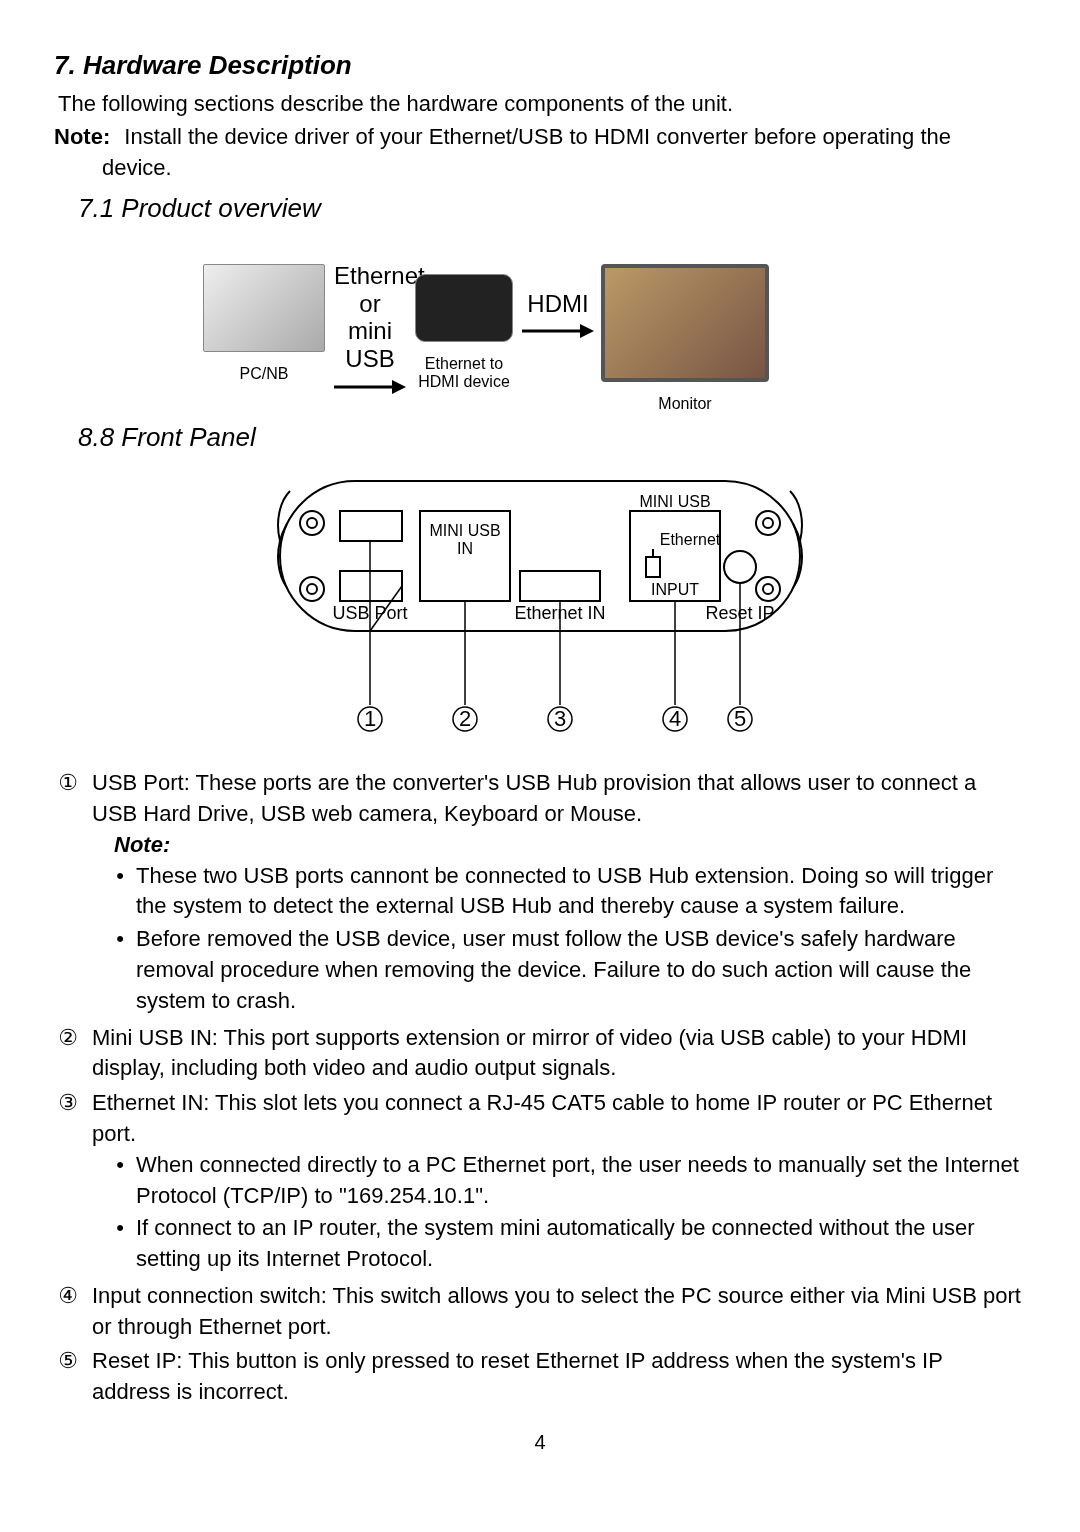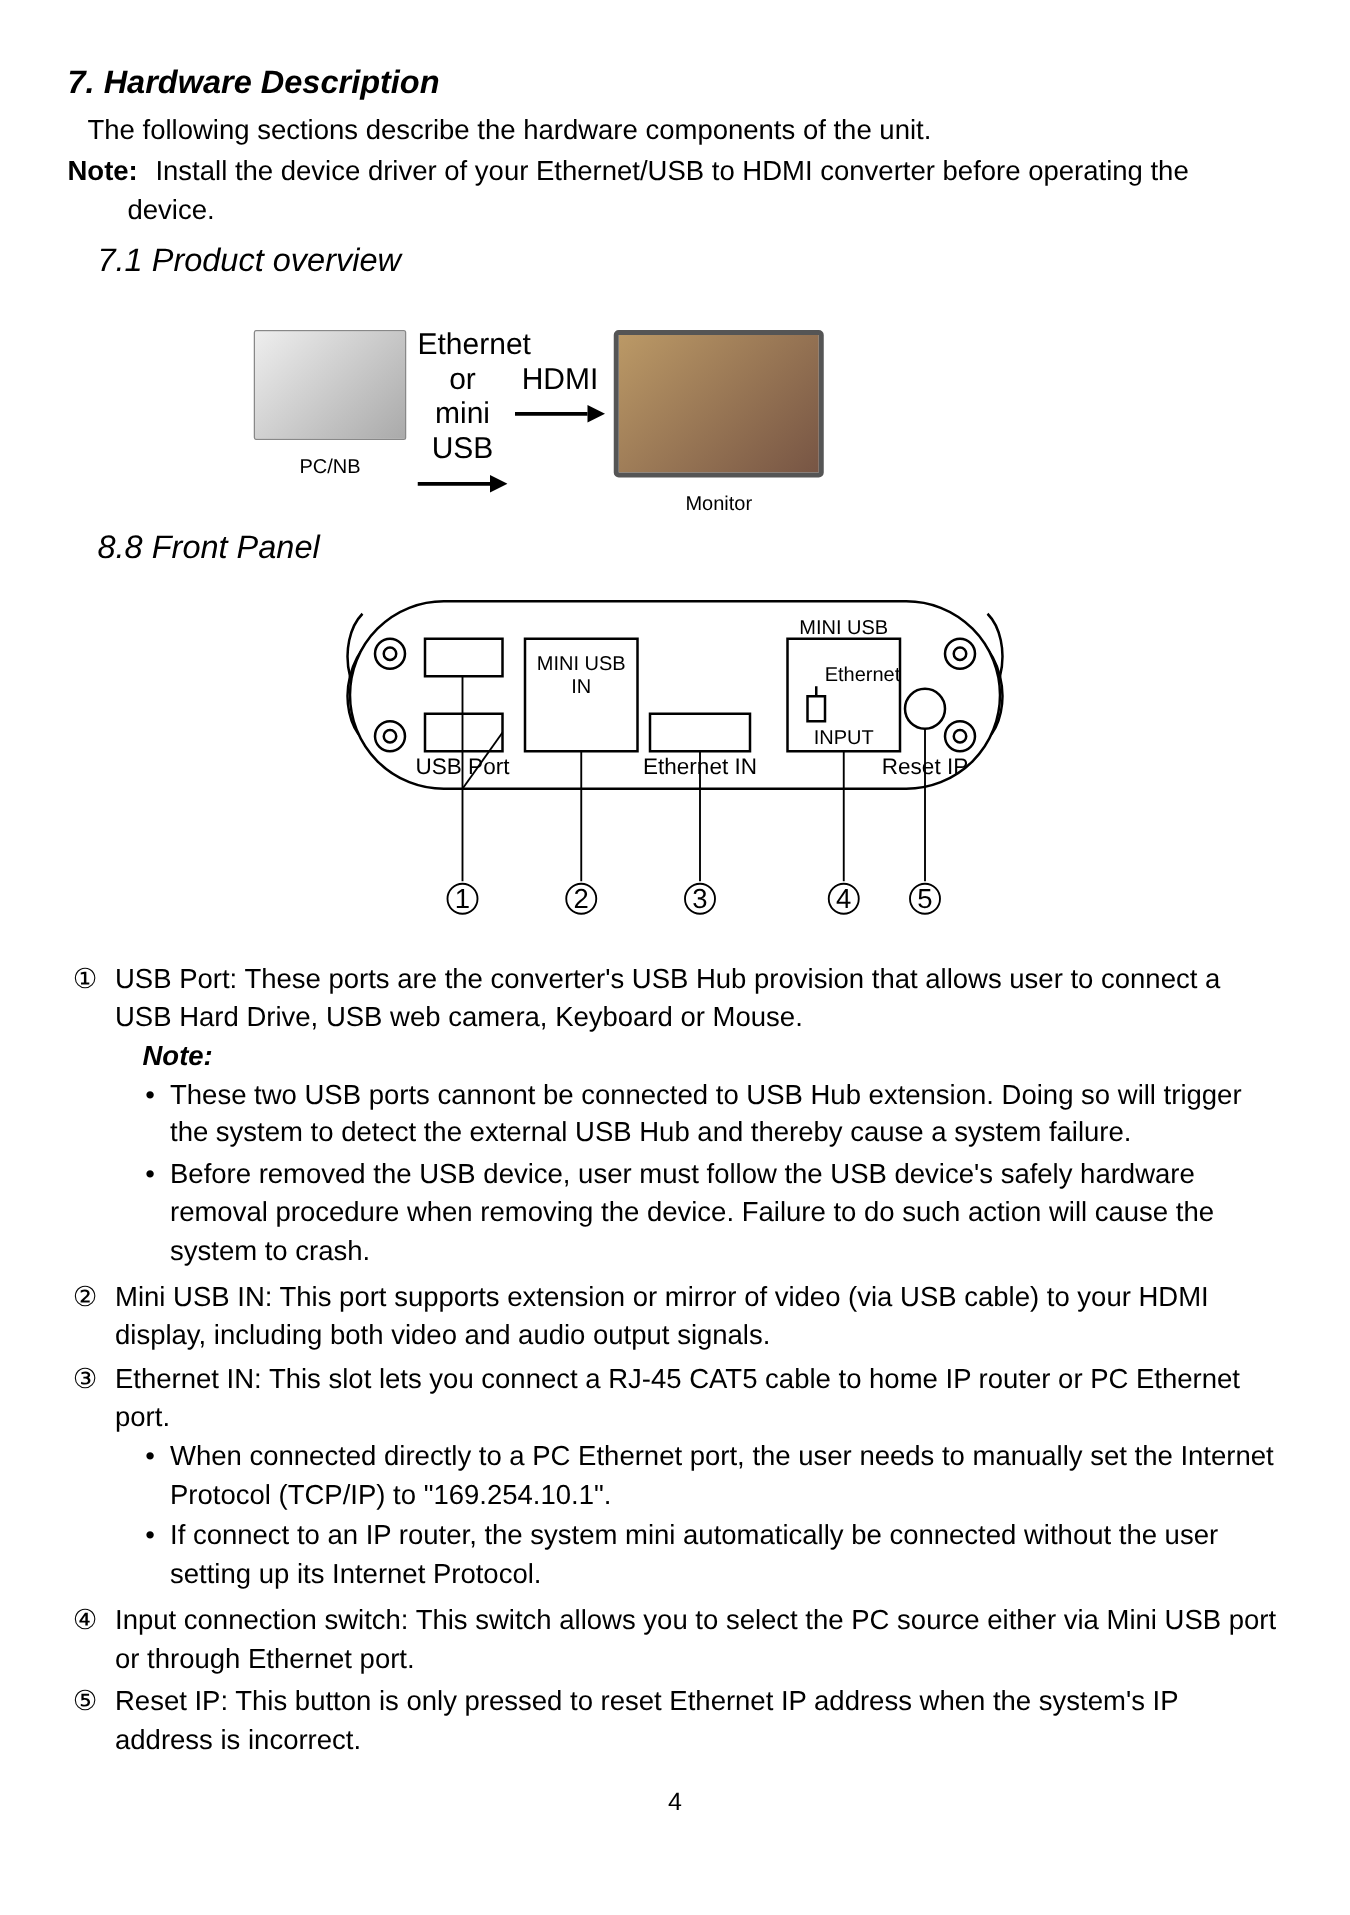--- a/index.html
+++ b/index.html
@@ -22,21 +22,21 @@
     font-style: italic;
     font-size: 26px;
     margin-bottom: 6px;
   }
   .sub-title {
     font-weight: normal;
     font-style: italic;
     font-size: 26px;
     margin: 6px 0 2px 24px;
   }
-  p { margin: 2px 16px; }
+  p { margin: 2px 4px; }
   .note-label { font-weight: bold; }
   .note-line { margin-left: 48px; }
   .note-line .note-label { margin-left: -48px; padding-right: 8px; }
 
   
   .overview {
     width: 680px;
     margin: 6px auto 4px auto;
     display: flex;
     align-items: flex-start;
@@ -135,20 +135,28 @@
       <div class="ov-label-top">
         <span>Ethernet or</span><br>
         <span>mini USB</span>
       </div>
       <svg width="72" height="20" viewBox="0 0 72 20">
           <line x1="0" y1="10" x2="58" y2="10" stroke="#000" stroke-width="3"></line>
           <polygon points="58,3 72,10 58,17" fill="#000"></polygon>
         </svg>
     </div>
 
+    <div class="ov-col" style="width:104px;">
+      <div class="ov-label-top">&nbsp;</div>
+      <div class="ov-img device-box"></div>
+      <div class="ov-label-bot">
+        <span>Ethernet to</span><br>
+        <span>HDMI device</span>
+      </div>
+    </div>
 
     <div class="arrow">
       <div class="ov-label-top"><br><span>HDMI</span></div>
       <svg width="72" height="20" viewBox="0 0 72 20">
           <line x1="0" y1="10" x2="58" y2="10" stroke="#000" stroke-width="3"></line>
           <polygon points="58,3 72,10 58,17" fill="#000"></polygon>
         </svg>
     </div>
 
     <div class="ov-col" style="width:170px;">

